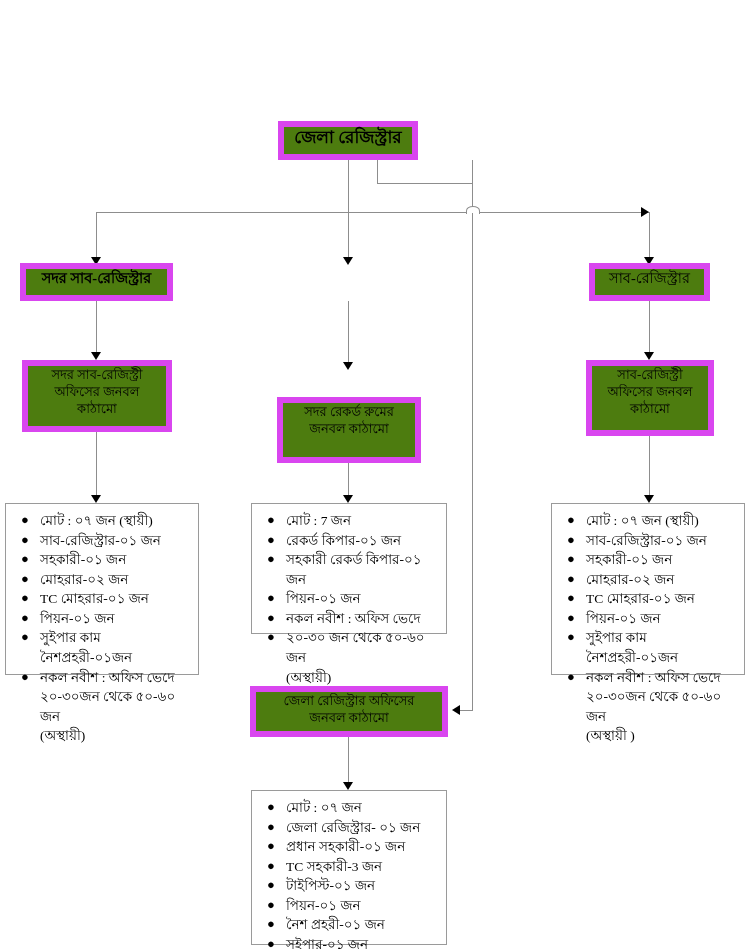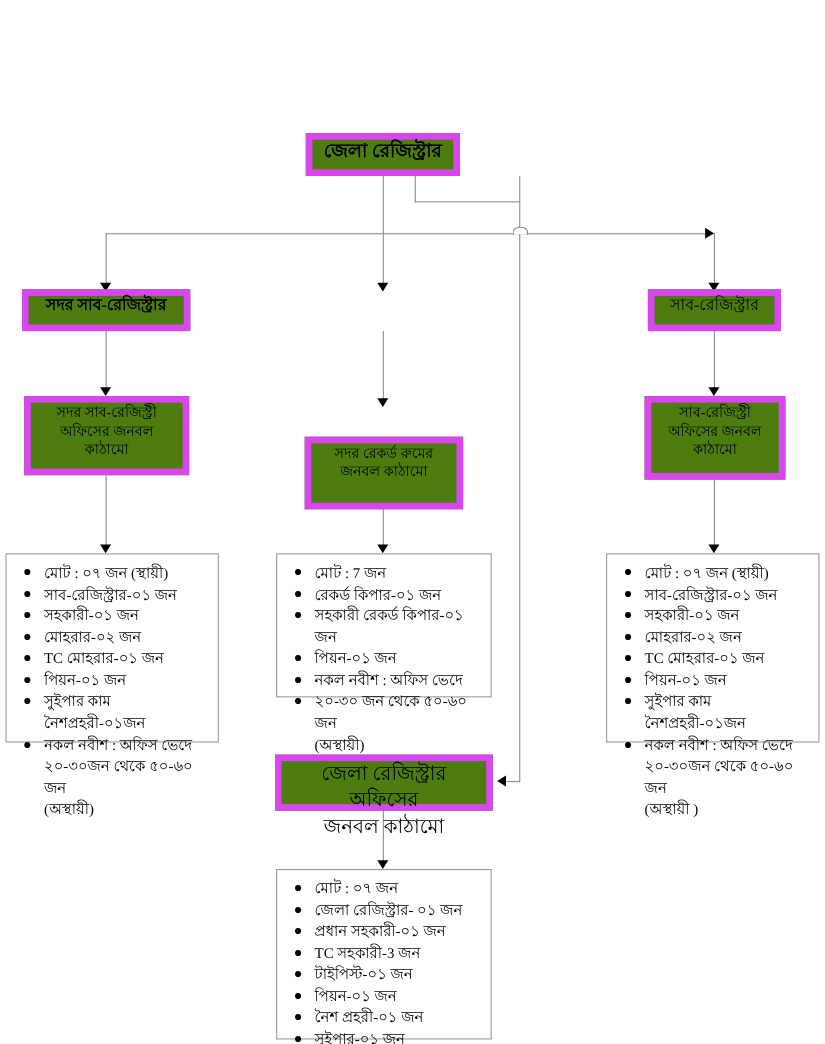--- a/index.html
+++ b/index.html
@@ -61,21 +61,21 @@
   }
   .box.level2 {
     font-size: 14.5px;
     font-weight: 400;
   }
   .box.level3 {
     font-size: 13px;
     font-weight: 400;
   }
   .box.office {
-    font-size: 18px;
+    font-size: 13px;
     font-weight: 400;
   }
 
   
   .listbox {
     position: absolute;
     box-sizing: border-box;
     border: 1px solid #9a9a9a;
     background: #ffffff;
     padding: 7px 6px 7px 2px;

